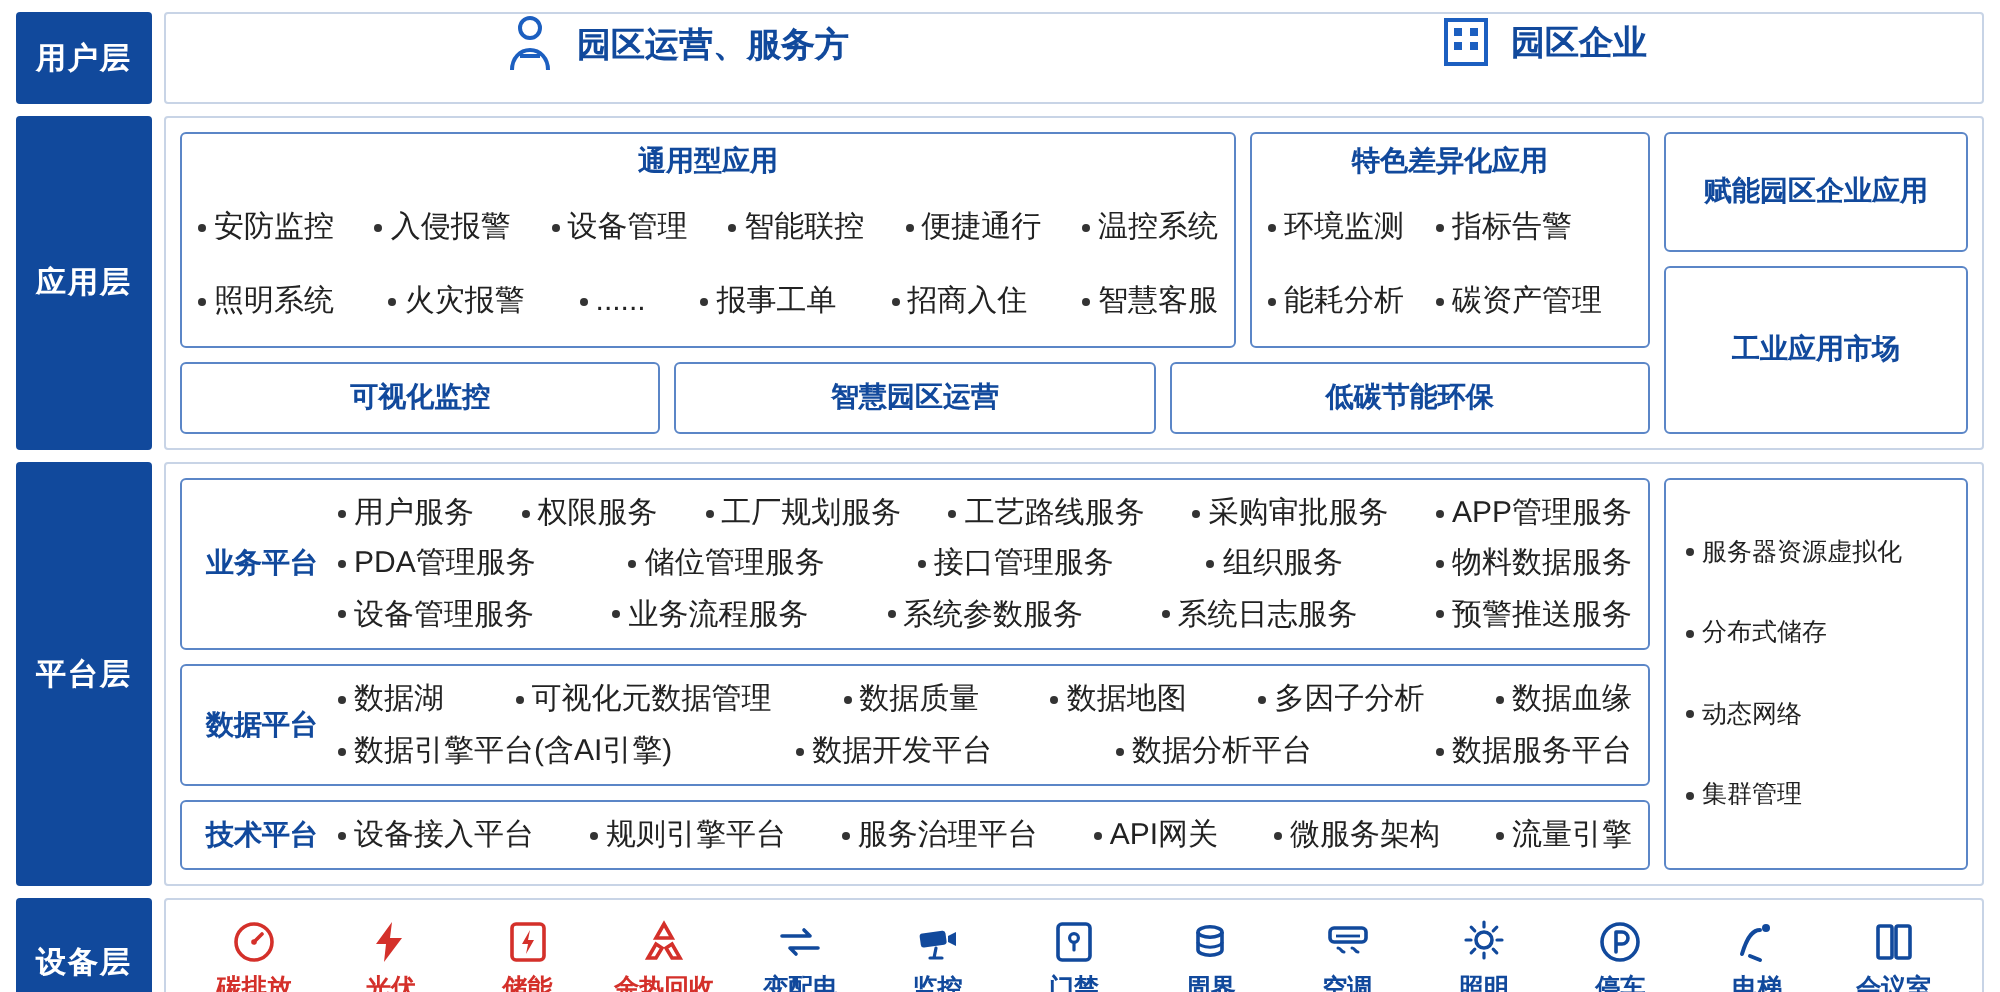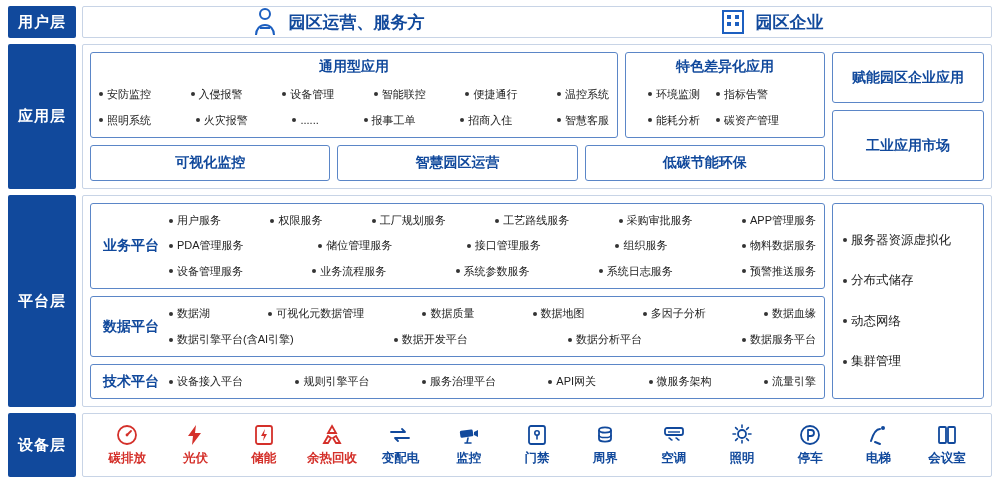--- a/index.html
+++ b/index.html
@@ -45,22 +45,22 @@
     flex: 1 1 auto;
     border: 1px solid #c8d4e6;
     border-radius: 2px;
     background: #ffffff;
     margin-left: 6px;
     box-sizing: border-box;
     display: flex;
   }
   
   .user-band .band-body {
-    height: 32px;
-    align-items: center;
+    height: 46px;
+    align-items: flex-start;
     justify-content: space-around;
     padding: 0 20px;
   }
   .user-item {
     display: flex;
     align-items: center;
     gap: 10px;
   }
   .user-item .label {
     font-size: 17px;
@@ -68,21 +68,21 @@
     color: #11499c;
   }
   .ico {
     display: inline-flex;
     align-items: center;
     justify-content: center;
     color: #1c5fc0;
   }
   
   .app-band .band-body {
-    height: 145px;
+    height: 167px;
     padding: 7px;
     gap: 7px;
   }
   .app-left {
     flex: 1 1 auto;
     display: flex;
     flex-direction: column;
     gap: 7px;
   }
   .app-top {
@@ -119,37 +119,37 @@
     flex-direction: column;
     justify-content: space-around;
     flex: 1 1 auto;
   }
   .chip-row {
     display: flex;
     align-items: center;
     flex-wrap: nowrap;
   }
   .chip {
-    font-size: 11px;
+    font-size: 15px;
     color: #222;
     white-space: nowrap;
     display: inline-flex;
     align-items: center;
   }
   .chip::before {
     content: "";
     display: inline-block;
     width: 4px;
     height: 4px;
     border-radius: 50%;
     background: #333;
     margin-right: 4px;
   }
   .general-app .chip-row { justify-content: space-between; }
-  .special-app .chip-row { gap: 16px; margin-left: 14px; }
+  .special-app .chip-row { gap: 16px; }
   .app-bottom {
     display: flex;
     gap: 7px;
     flex: 0 0 36px;
   }
   .app-bottom .boxed {
     flex: 1 1 0;
     display: flex;
     align-items: center;
     justify-content: center;

